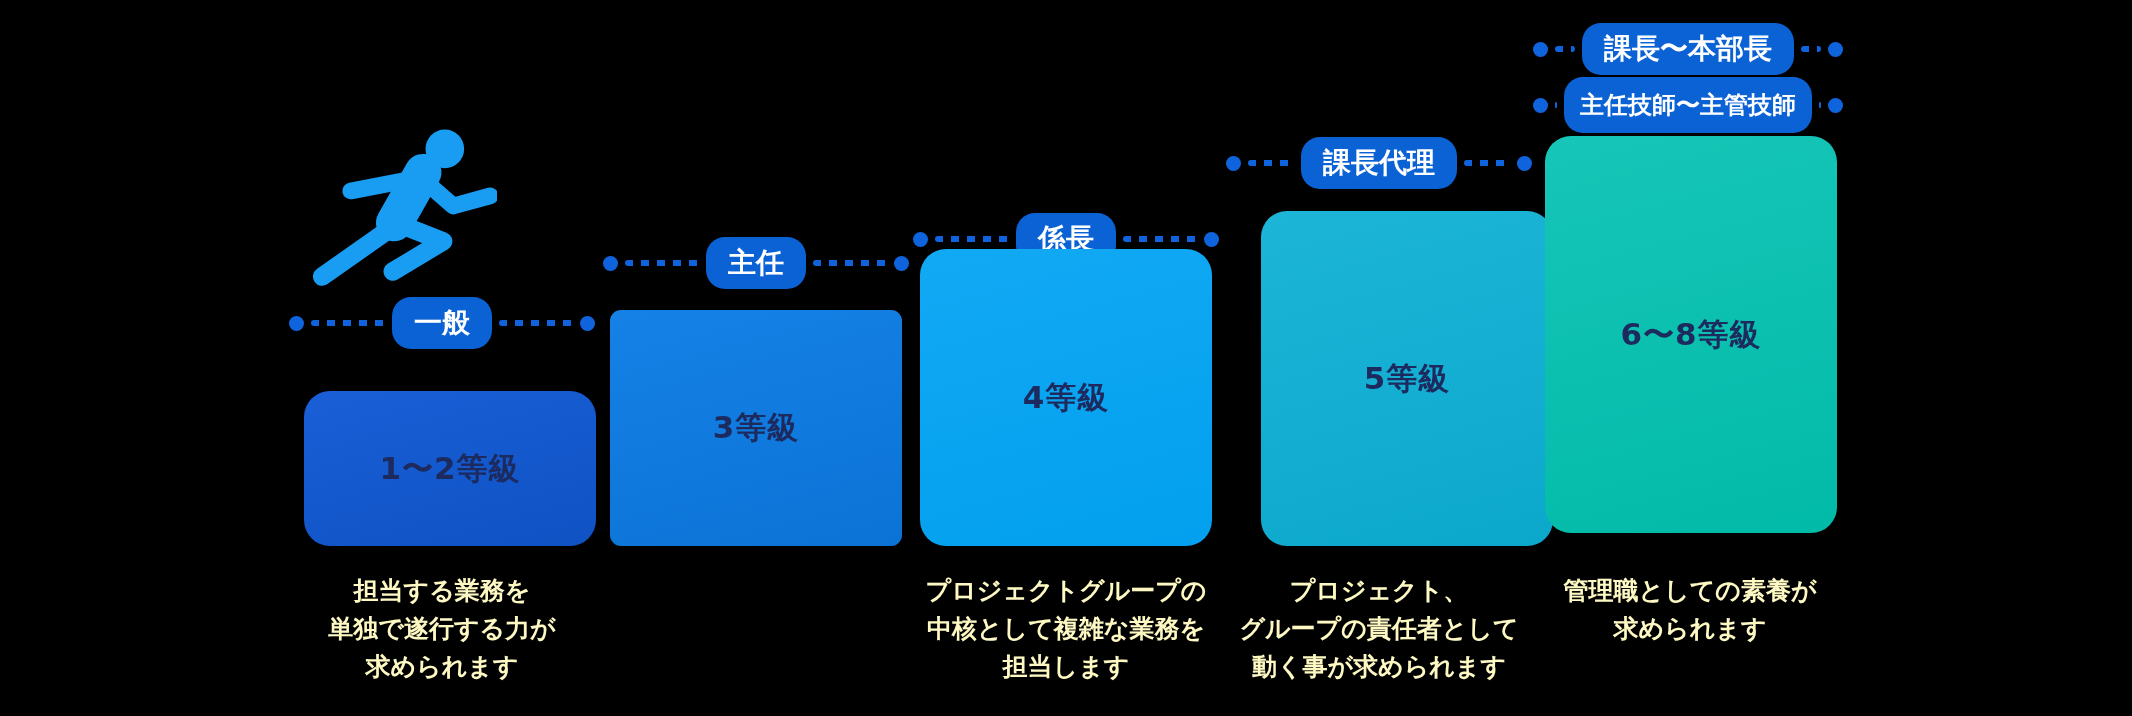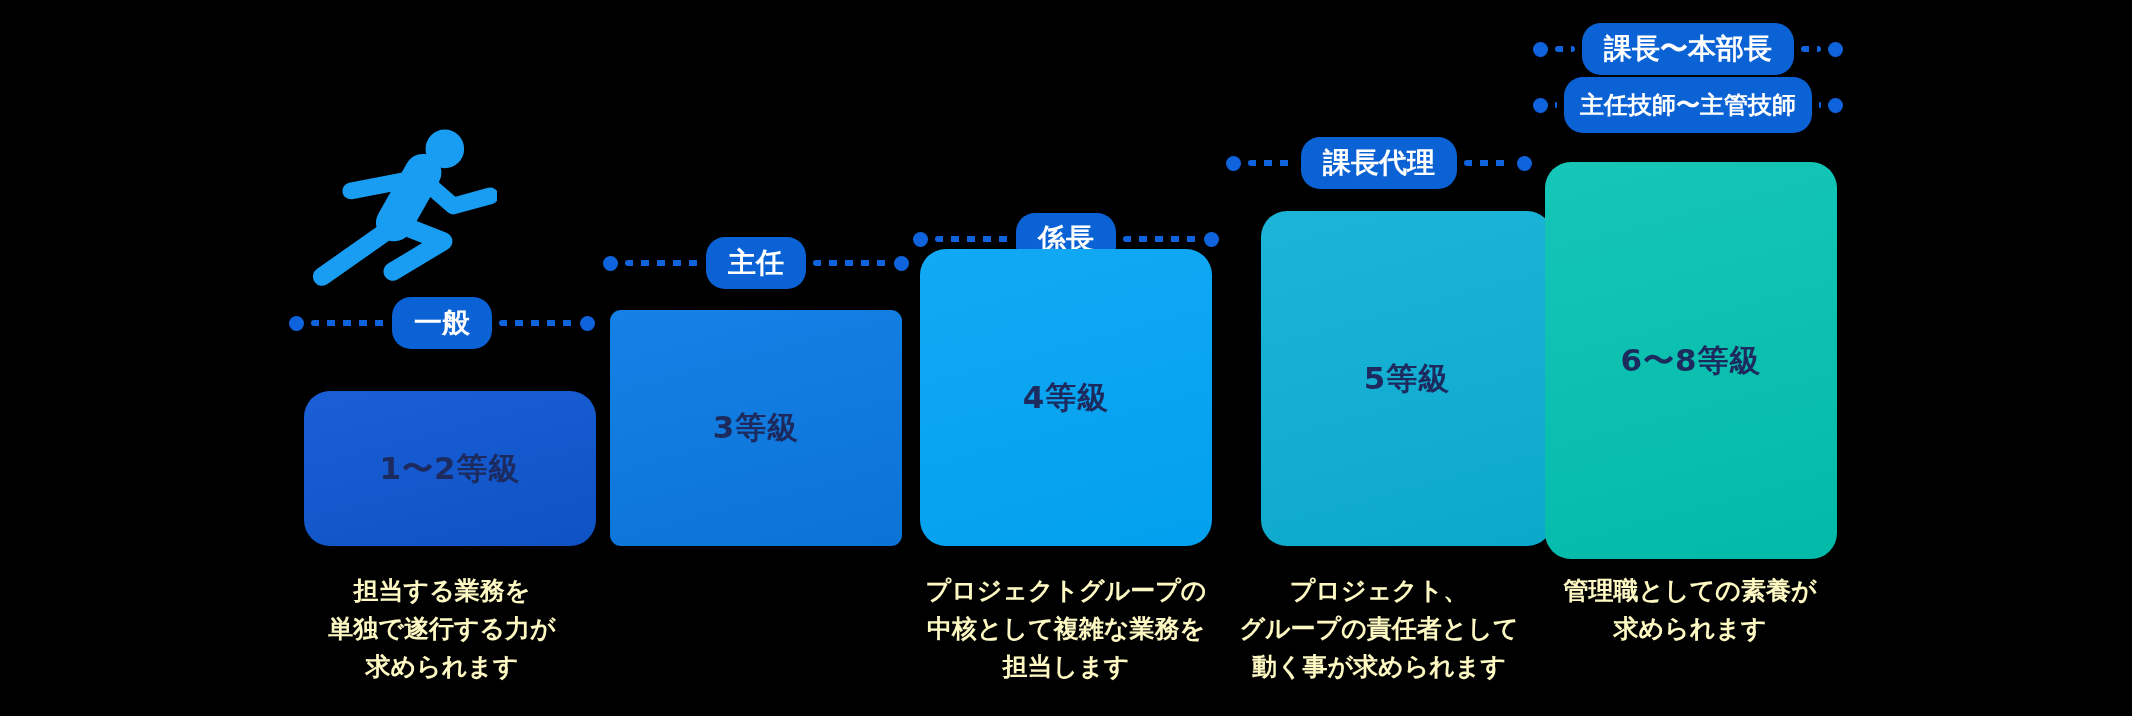--- a/index.html
+++ b/index.html
@@ -7,21 +7,21 @@
     position:relative; width:2132px; height:716px; background:#000000;
     font-family:"DejaVu Sans","Liberation Sans",sans-serif; overflow:hidden;
   }
   
   .bar { position:absolute; border-radius:26px; display:flex; align-items:center; justify-content:center; }
   .bar .grade { font-size:31px; font-weight:bold; color:#1C2A5E; letter-spacing:1px; }
   .bar1 { left:296px;  top:391px; width:292px; height:155px; background:linear-gradient(165deg,#1A5FD6,#0E52C4);margin-left:8px; }
   .bar2 { left:610px;  top:310px; width:292px; height:236px; background:linear-gradient(165deg,#1581E6,#0C73D6);border-radius:11px; }
   .bar3 { left:920px;  top:249px; width:292px; height:297px; background:linear-gradient(165deg,#12A9F4,#02A0EE); }
   .bar4 { left:1261px; top:211px; width:292px; height:335px; background:linear-gradient(165deg,#1CB5D8,#0CA8CC); }
-  .bar5 { left:1545px; top:162px; width:292px; height:397px; background:linear-gradient(165deg,#16C6B8,#02BAA8); }
+  .bar5 { left:1545px; top:136px; width:292px; height:397px; background:linear-gradient(165deg,#16C6B8,#02BAA8); }
   
   .connector { position:absolute; height:46px; display:flex; align-items:center; }
   .connector .dot { flex:0 0 auto; width:15px; height:15px; border-radius:50%; background:#0F63DC; }
   .connector .dash { flex:1 1 auto; height:6px; margin:0 7px; border-radius:3px;
     background-image:repeating-linear-gradient(90deg,#0F63DC 0 8px,transparent 8px 16px); }
   .pill { flex:0 0 auto; background:#0B62D4; color:#ffffff; font-weight:bold; border-radius:19px;
     padding:7px 22px; font-size:28px; white-space:nowrap; text-align:center; }
   .pill-sm { font-size:24px; padding:12px 16px; }
   .c1  { left:289px;  top:300px; width:306px;font-family:Liberation Mono, monospace; }
   .c2  { left:603px;  top:240px; width:306px; }

